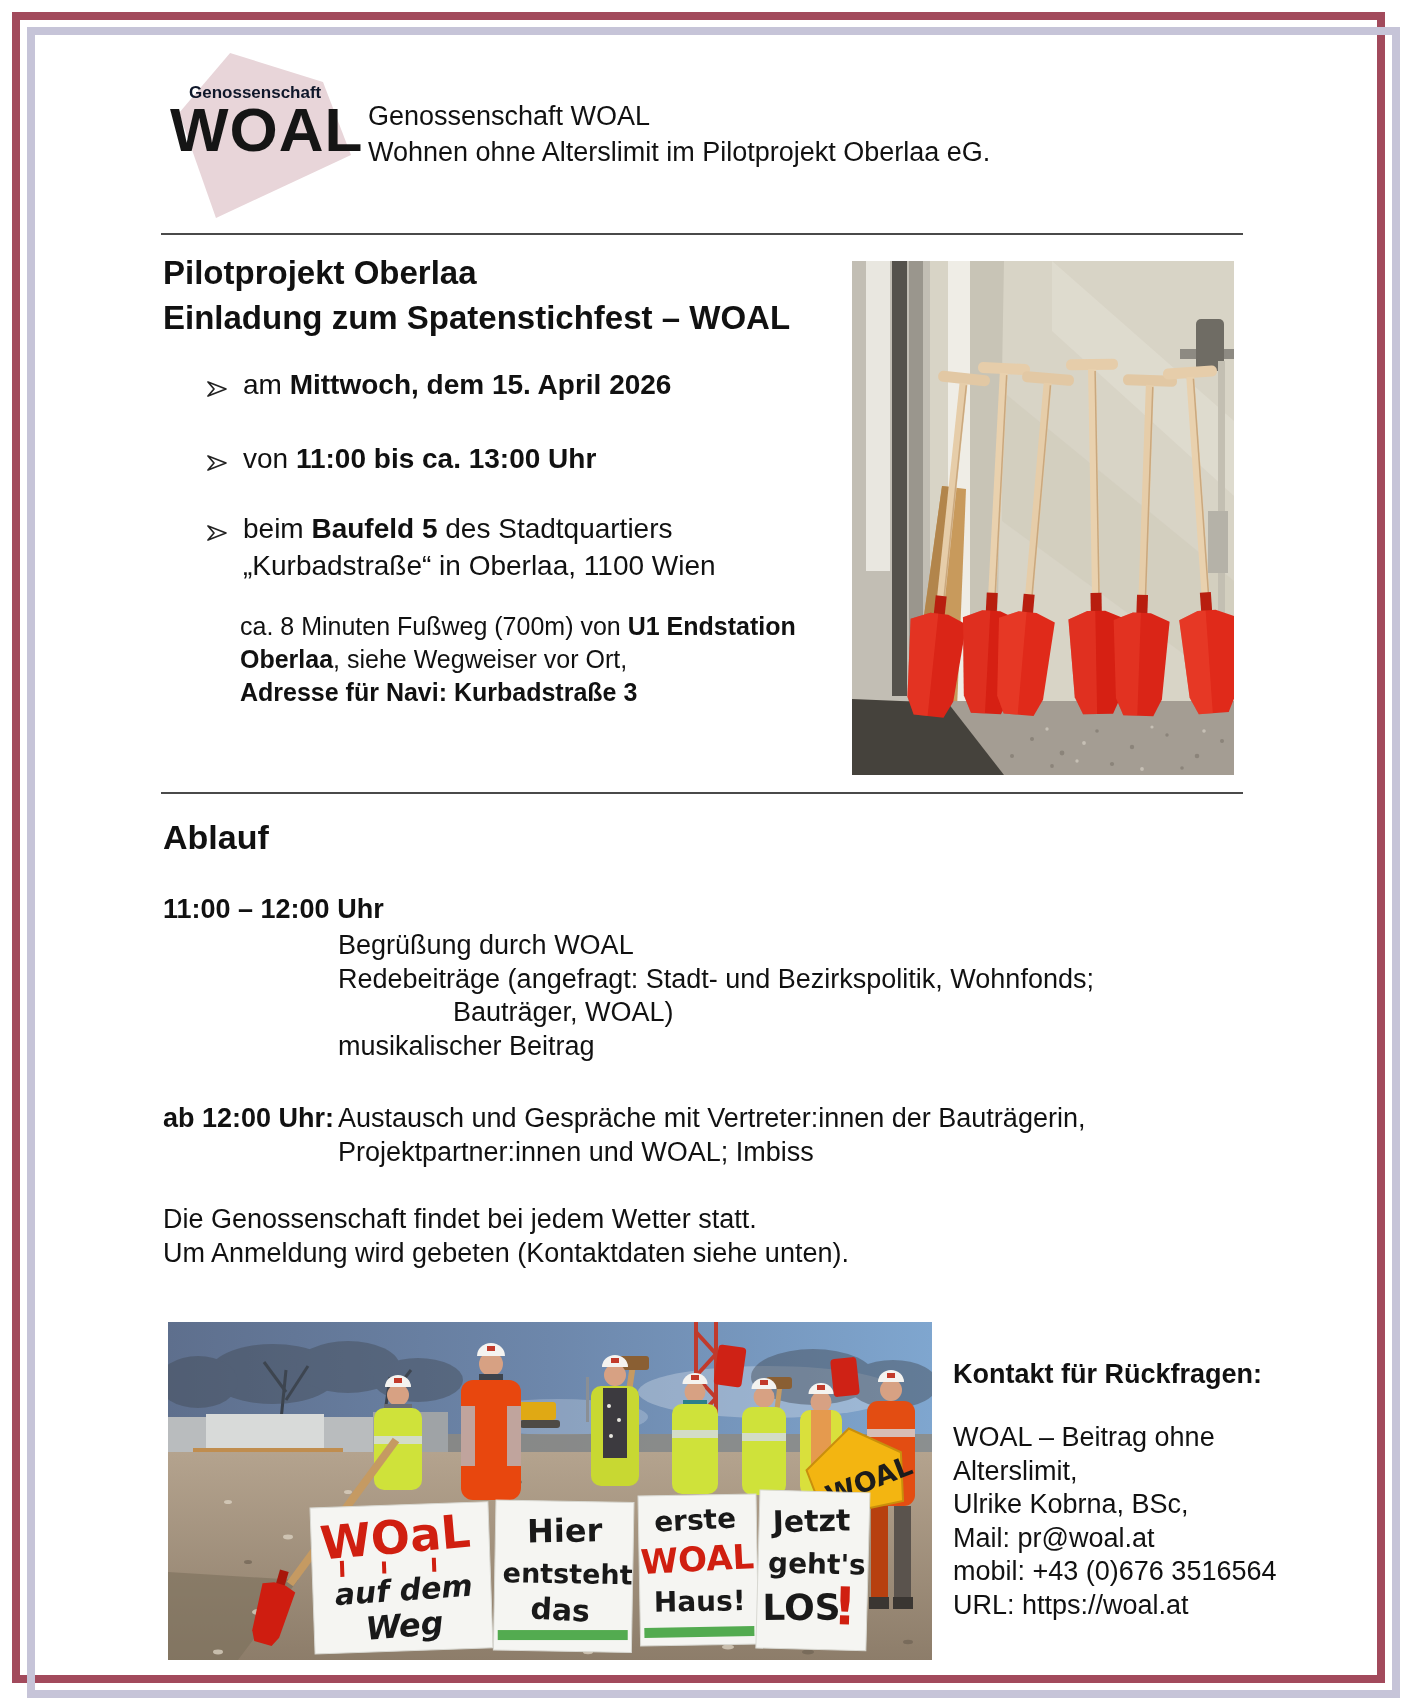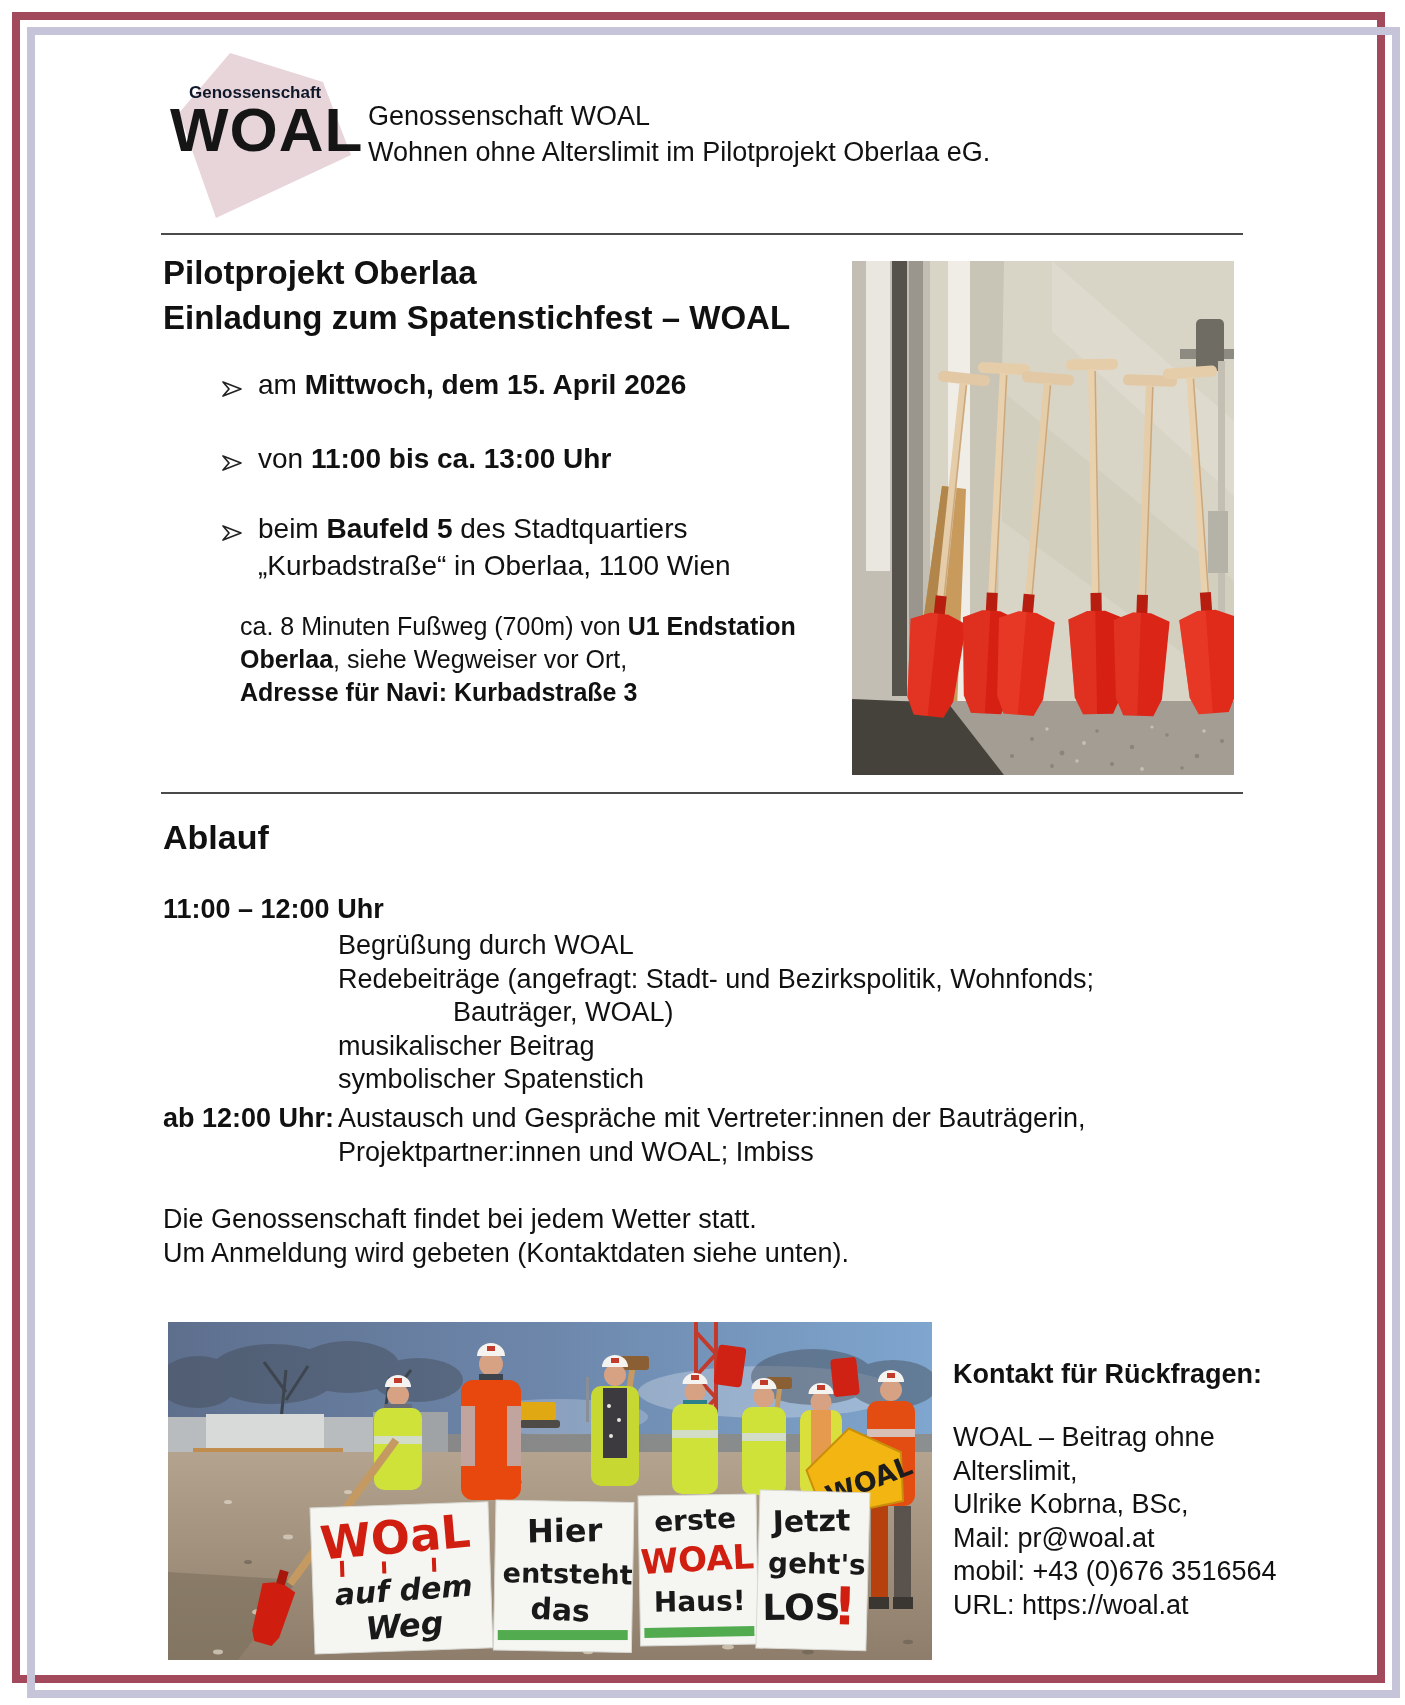--- a/index.html
+++ b/index.html
@@ -14,21 +14,21 @@
         border:8px solid #c6c4d8;box-sizing:border-box;}
   
   .logo-pentagon{position:absolute;left:179px;top:53px;width:172px;height:165px;background:#e8d5d9;
         clip-path:polygon(29.7% 0%, 83.7% 17.6%, 100% 61.8%, 21.5% 100%, 0% 36.4%);}
   .logo-small{position:absolute;left:189px;top:83px;font-size:17px;font-weight:bold;color:#0f172a;text-align:center;}
   .logo-big{position:absolute;left:170px;top:94px;font-size:62px;font-weight:bold;color:#151515;letter-spacing:1px;}
   .org1{position:absolute;left:368px;top:101px;font-size:27px;}
   .org2{position:absolute;left:368px;top:137px;font-size:27px;text-align:right;}
   .divider{position:absolute;left:161px;width:1082px;height:2px;background:#4a4a4a;}
   .title{position:absolute;left:163px;top:250px;font-size:33px;font-weight:bold;line-height:45px;}
-  .bullet{position:absolute;left:220px;display:flex;gap:14px;font-size:28px;line-height:37px;}
+  .bullet{position:absolute;left:205px;display:flex;gap:14px;font-size:28px;line-height:37px;}
   .bullet .arrow{flex:0 0 auto;padding-top:5px;}
   .note{position:absolute;left:240px;top:610px;font-size:25px;line-height:33px;}
   .h2{position:absolute;left:163px;font-size:34px;font-weight:bold;}
   .body27{font-size:27px;line-height:33.5px;}
   .slot1-items{position:absolute;left:338px;top:929px;}
   .slot1-items div{height:33.5px;}
   .indent2{margin-left:115px;}
   .contact-lines{position:absolute;left:953px;top:1421px;}
   .contact-lines div{height:33.5px;}
   .photo{position:absolute;overflow:hidden;}
@@ -209,21 +209,20 @@
 
   <div class="h2" style="top:818px;">Ablauf</div>
 
   <div class="abs b body27" style="left:163px;top:893px;">11:00 – 12:00 Uhr</div>
 
   <div class="slot1-items body27">
     <div>Begrüßung durch WOAL</div>
     <div>Redebeiträge (angefragt: Stadt- und Bezirkspolitik, Wohnfonds;</div>
     <div class="indent2">Bauträger, WOAL)</div>
     <div>musikalischer Beitrag</div>
-    <div>symbolischer Spatenstich</div>
   </div>
 
   <div class="abs b body27" style="left:163px;top:1102px;">ab 12:00 Uhr:</div>
   <div class="abs body27" style="left:338px;top:1102px;">Austausch und Gespräche mit Vertreter:innen der Bauträgerin,</div>
   <div class="abs body27" style="left:338px;top:1136px;">Projektpartner:innen und WOAL; Imbiss</div>
 
   <div class="abs body27" style="left:163px;top:1203px;">Die Genossenschaft findet bei jedem Wetter statt.</div>
   <div class="abs body27" style="left:163px;top:1237px;">Um Anmeldung wird gebeten (Kontaktdaten siehe unten).</div>
 
   <div class="photo" style="left:168px;top:1322px;width:764px;height:338px;">

